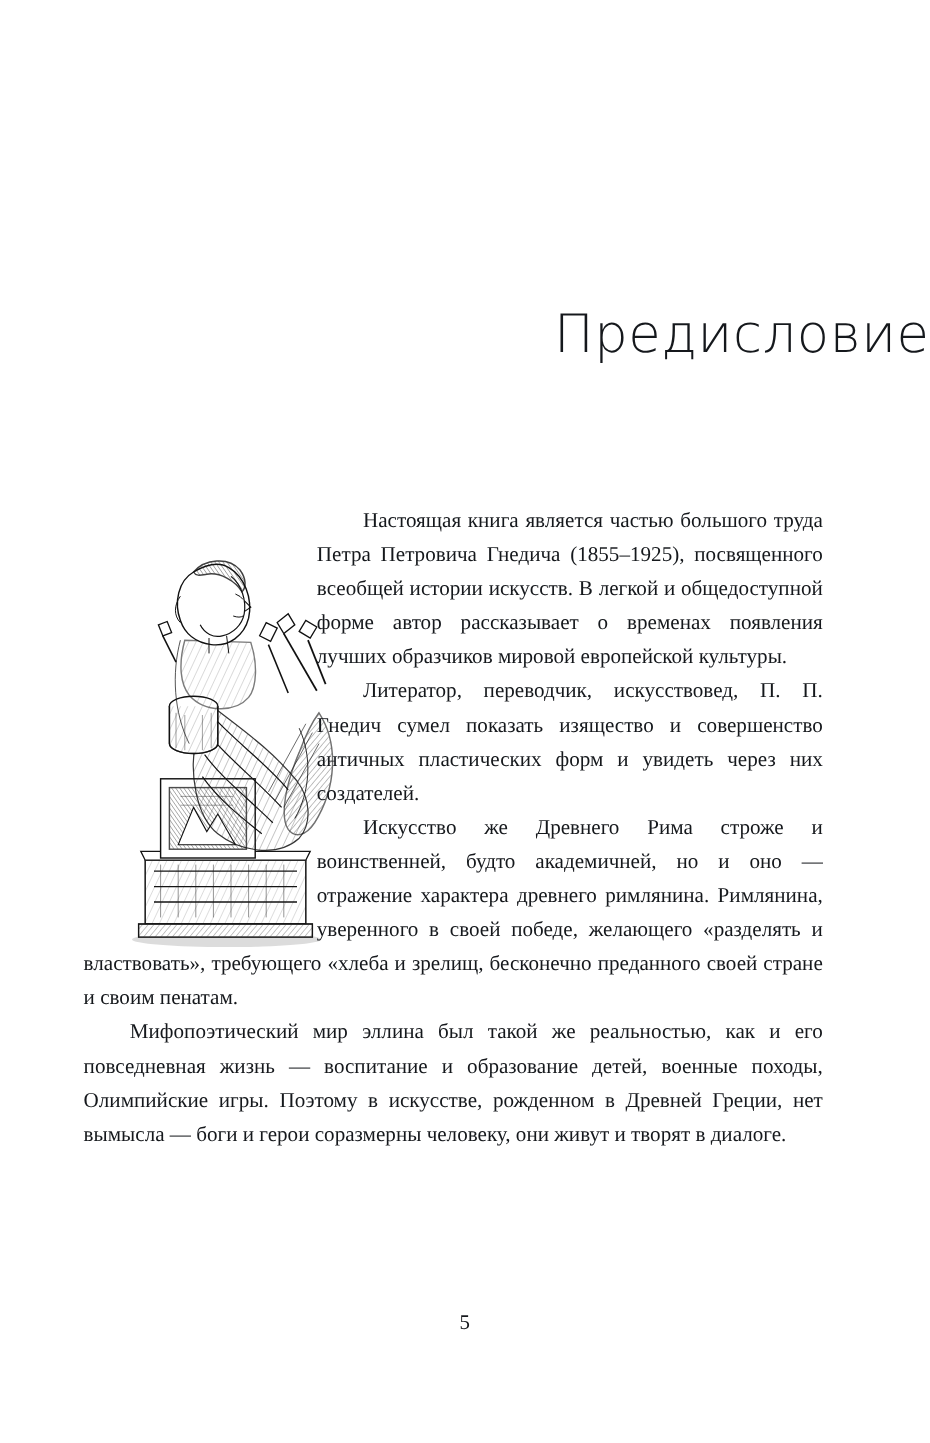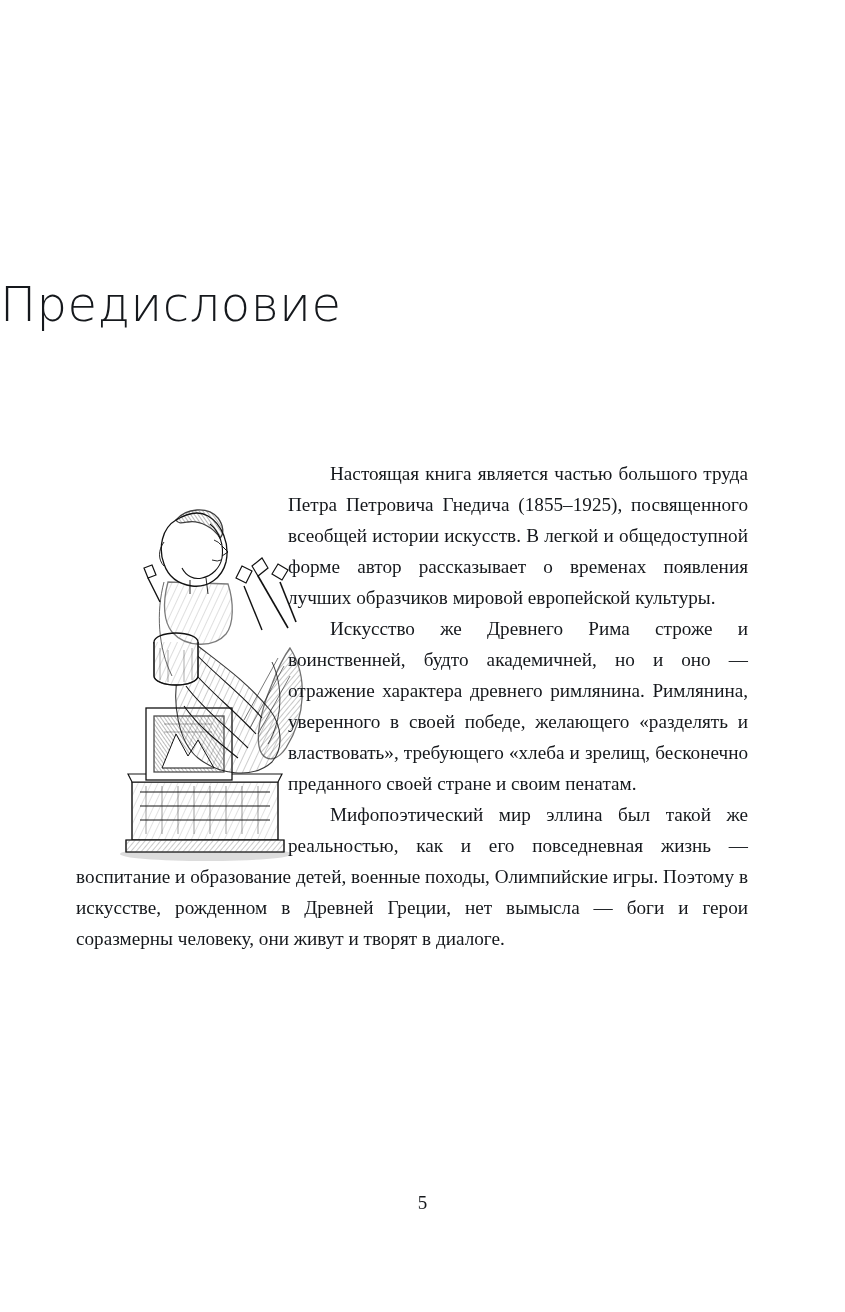--- a/index.html
+++ b/index.html
@@ -20,21 +20,21 @@
     inset: 0;
     width: 845px;
     height: 1312px;
     background: #ffffff;
   }
   .page-title {
     position: absolute;
     left: 0;
     right: 0;
     top: 276px;
-    text-align: left;
+    text-align: right;
     font-family: "DejaVu Sans", "Liberation Sans", sans-serif;
     font-weight: 300;
     font-size: 48px;
     letter-spacing: 0.5px;
     color: #15181c;
   }
   .content {
     position: absolute;
     left: 76px;
     top: 458px;
@@ -164,19 +164,20 @@
         </g>
 
         <g stroke="#1b1b1b" stroke-width="0.8" fill="none" opacity="0.85">
           <path d="M62 120 C54 150 56 186 70 214"></path>
         </g>
       </svg>
     </div>
 
     <div class="body-text">
       <p>Настоящая книга является частью боль­шого труда Петра Петровича Гнедича (1855–1925), посвященного всеобщей исто­рии искусств. В легкой и общедоступной форме автор рассказывает о временах появления лучших образчиков мировой европейской культуры.</p>
+      <p>Литератор, переводчик, искус­ствовед, П. П. Гнедич сумел показать изящество и совершенство античных пластических форм и увидеть через них создателей.</p>
       <p>Искусство же Древнего Рима строже и воинственней, будто академичней, но и оно — отражение характера древнего римля­нина. Римлянина, уверенного в своей победе, желающего «раз­делять и властвовать», требующего «хлеба и зрелищ, бесконечно преданного своей стране и своим пенатам.</p>
       <p>Мифопоэтический мир эллина был та­кой же реальностью, как и его повседневная жизнь — воспитание и образование детей, военные походы, Олимпийские игры. Поэтому в искусстве, рожденном в Древней Греции, нет вымысла — боги и герои соразмерны человеку, они живут и творят в диалоге.</p>
     </div>
   </div>
 
   <div class="folio">5</div>
 </div>
 
 </body></html>

